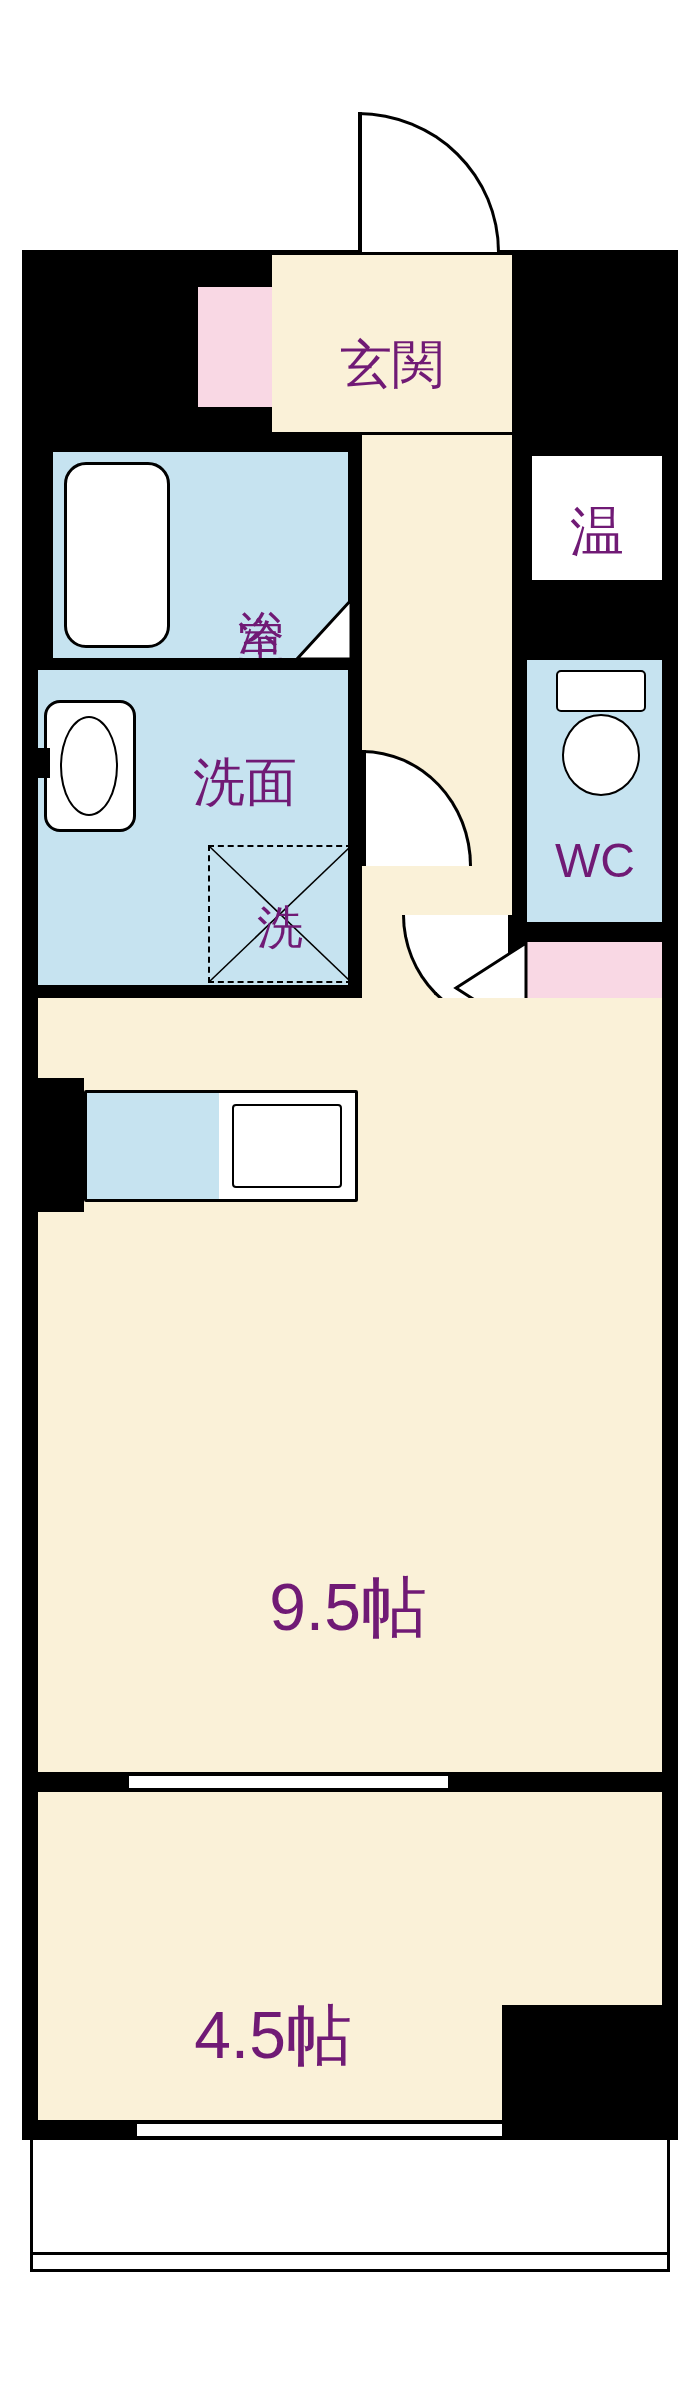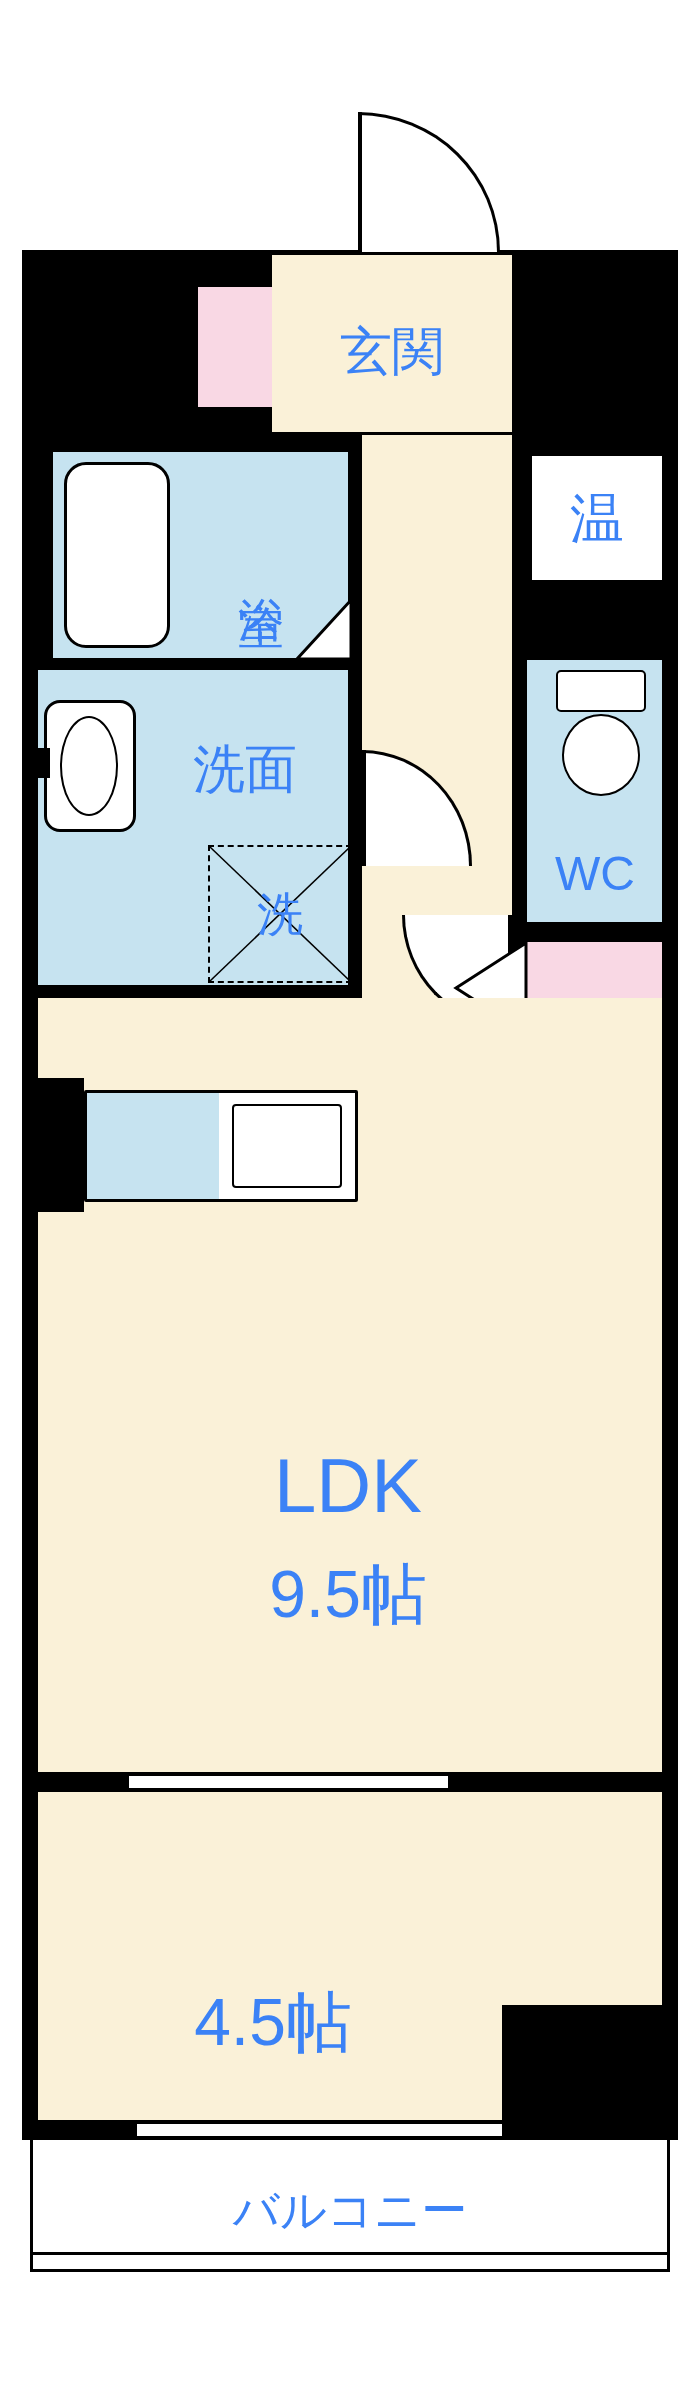--- a/index.html
+++ b/index.html
@@ -5,21 +5,21 @@
   html,body{margin:0;padding:0;background:#fff;}
   #canvas{position:relative;width:700px;height:2401px;background:#fff;overflow:hidden;
           font-family:"Liberation Sans","DejaVu Sans",sans-serif;}
   .wall{position:absolute;background:var(--wall-black,#000);}
   .floor{position:absolute;background:var(--floor-cream,#FAF1D8);}
   .wet{position:absolute;background:var(--wet-blue,#C6E3F0);}
   .pinkf{position:absolute;background:var(--closet-pink,#F9D8E4);}
   .whitef{position:absolute;background:#fff;}
   .fixture{position:absolute;background:#fff;border:3px solid #000;box-sizing:border-box;}
   .lbl{position:absolute;display:flex;align-items:center;justify-content:center;
-       color:#3b82f6;line-height:1;white-space:nowrap;}
+       color:#701a75;line-height:1;white-space:nowrap;margin-top:13px;}
   .vert{writing-mode:vertical-rl;text-orientation:upright;}
   .arc-tr{position:absolute;background:#fff;box-sizing:border-box;
           border-left:4px solid #000;border-top:3px solid #000;border-right:3px solid #000;
           border-radius:0 100% 0 0;}
   .arc-bl{position:absolute;background:#fff;box-sizing:border-box;
           border-right:4px solid #000;border-left:3px solid #000;border-bottom:3px solid #000;
           border-radius:0 0 0 100%;}
   .dashed{position:absolute;border:2px dashed #000;box-sizing:border-box;}
   svg{display:block;}
 </style>
@@ -72,38 +72,37 @@
   </div>
   <div class="lbl" style="left:208px;top:845px;width:144px;height:138px;font-size:46px;">洗</div>
 
   <div class="arc-tr" style="left:362px;top:750px;width:110px;height:116px;"></div>
   <div class="arc-bl" style="left:402px;top:915px;width:110px;height:112px;"></div>
 
   <div class="wall" style="left:512px;top:660px;width:15px;height:262px;"></div>
   <div class="wet" style="left:527px;top:660px;width:135px;height:262px;"></div>
   <div class="fixture" style="left:556px;top:670px;width:90px;height:42px;border-width:2px;border-radius:5px;"></div>
   <div class="fixture" style="left:562px;top:714px;width:78px;height:82px;border-width:2px;border-radius:50%;"></div>
-  <div class="lbl" style="left:540px;top:844px;width:110px;height:60px;font-size:48px;">WC</div>
+  <div class="lbl" style="left:540px;top:818px;width:110px;height:60px;font-size:48px;">WC</div>
 
   <div class="wall" style="left:512px;top:922px;width:166px;height:20px;"></div>
   <div class="wall" style="left:512px;top:942px;width:15px;height:268px;"></div>
   <div class="pinkf" style="left:527px;top:942px;width:135px;height:268px;"></div>
   <div class="wall" style="left:512px;top:1210px;width:166px;height:14px;"></div>
   <div class="lbl vert" style="left:562px;top:968px;width:70px;height:220px;font-size:50px;letter-spacing:16px;">CL</div>
   <svg style="position:absolute;left:452px;top:935px;" width="76" height="280" viewBox="0 0 76 280">
     <polygon points="74,8 74,98 4,53" fill="#fff" stroke="#000" stroke-width="3"></polygon>
     <polygon points="74,178 74,268 4,223" fill="#fff" stroke="#000" stroke-width="3"></polygon>
   </svg>
 
   <div class="floor" style="left:38px;top:998px;width:624px;height:774px;"></div>
   <div class="wall" style="left:38px;top:1078px;width:46px;height:134px;"></div>
   <div class="fixture" style="left:84px;top:1090px;width:274px;height:112px;border-radius:2px;"></div>
   <div class="wet" style="left:87px;top:1093px;width:132px;height:106px;"></div>
   <div class="fixture" style="left:232px;top:1104px;width:110px;height:84px;border-width:2px;border-radius:4px;"></div>
-  <div class="lbl" style="left:128px;top:1438px;width:440px;height:96px;font-size:76px;">LDK</div>
   <div class="lbl" style="left:128px;top:1552px;width:440px;height:84px;font-size:66px;">9.5帖</div>
 
   <div class="wall" style="left:38px;top:1772px;width:91px;height:20px;"></div>
   <div class="wall" style="left:129px;top:1772px;width:319px;height:4px;"></div>
   <div class="wall" style="left:129px;top:1788px;width:319px;height:4px;"></div>
   <div class="wall" style="left:448px;top:1772px;width:214px;height:20px;"></div>
 
   <div class="floor" style="left:38px;top:1792px;width:624px;height:330px;"></div>
   <div class="lbl" style="left:63px;top:1980px;width:420px;height:84px;font-size:66px;">4.5帖</div>
   <div class="wall" style="left:502px;top:2005px;width:176px;height:135px;"></div>
@@ -111,15 +110,14 @@
   <div class="wall" style="left:22px;top:2120px;width:115px;height:20px;"></div>
   <div class="whitef" style="left:137px;top:2124px;width:365px;height:12px;"></div>
   <div class="wall" style="left:137px;top:2120px;width:365px;height:4px;"></div>
   <div class="wall" style="left:137px;top:2136px;width:365px;height:4px;"></div>
 
   <div class="whitef" style="left:33px;top:2140px;width:634px;height:126px;"></div>
   <div class="wall" style="left:30px;top:2140px;width:3px;height:132px;"></div>
   <div class="wall" style="left:667px;top:2140px;width:3px;height:132px;"></div>
   <div class="wall" style="left:30px;top:2252px;width:640px;height:3px;"></div>
   <div class="wall" style="left:30px;top:2269px;width:640px;height:3px;"></div>
-  <div class="lbl" style="left:120px;top:2180px;width:460px;height:60px;font-size:46px;">バルコニー</div>
 
 </div>
 
 </body></html>

